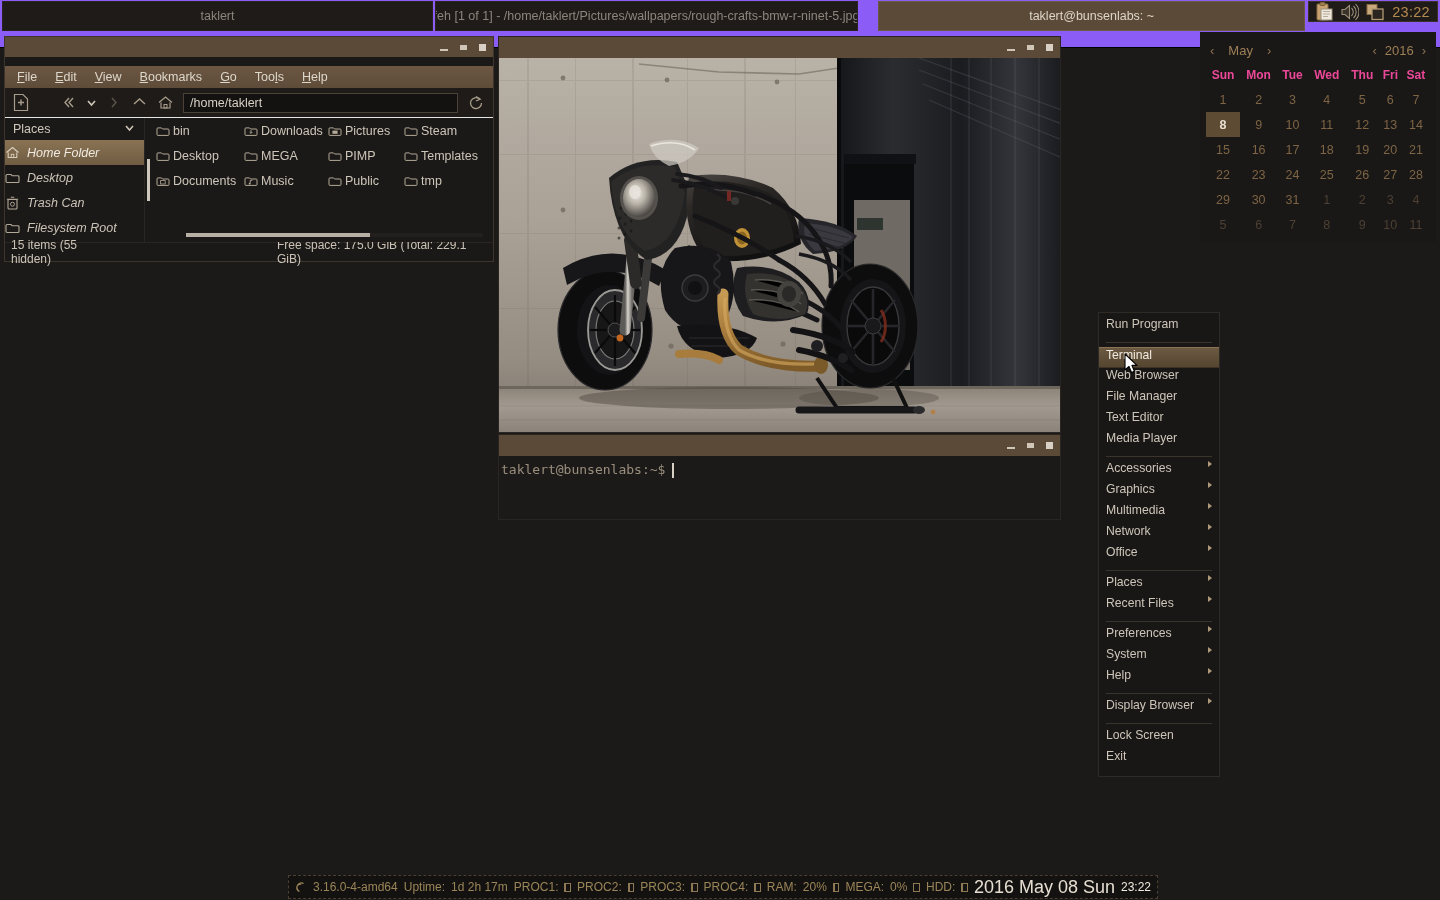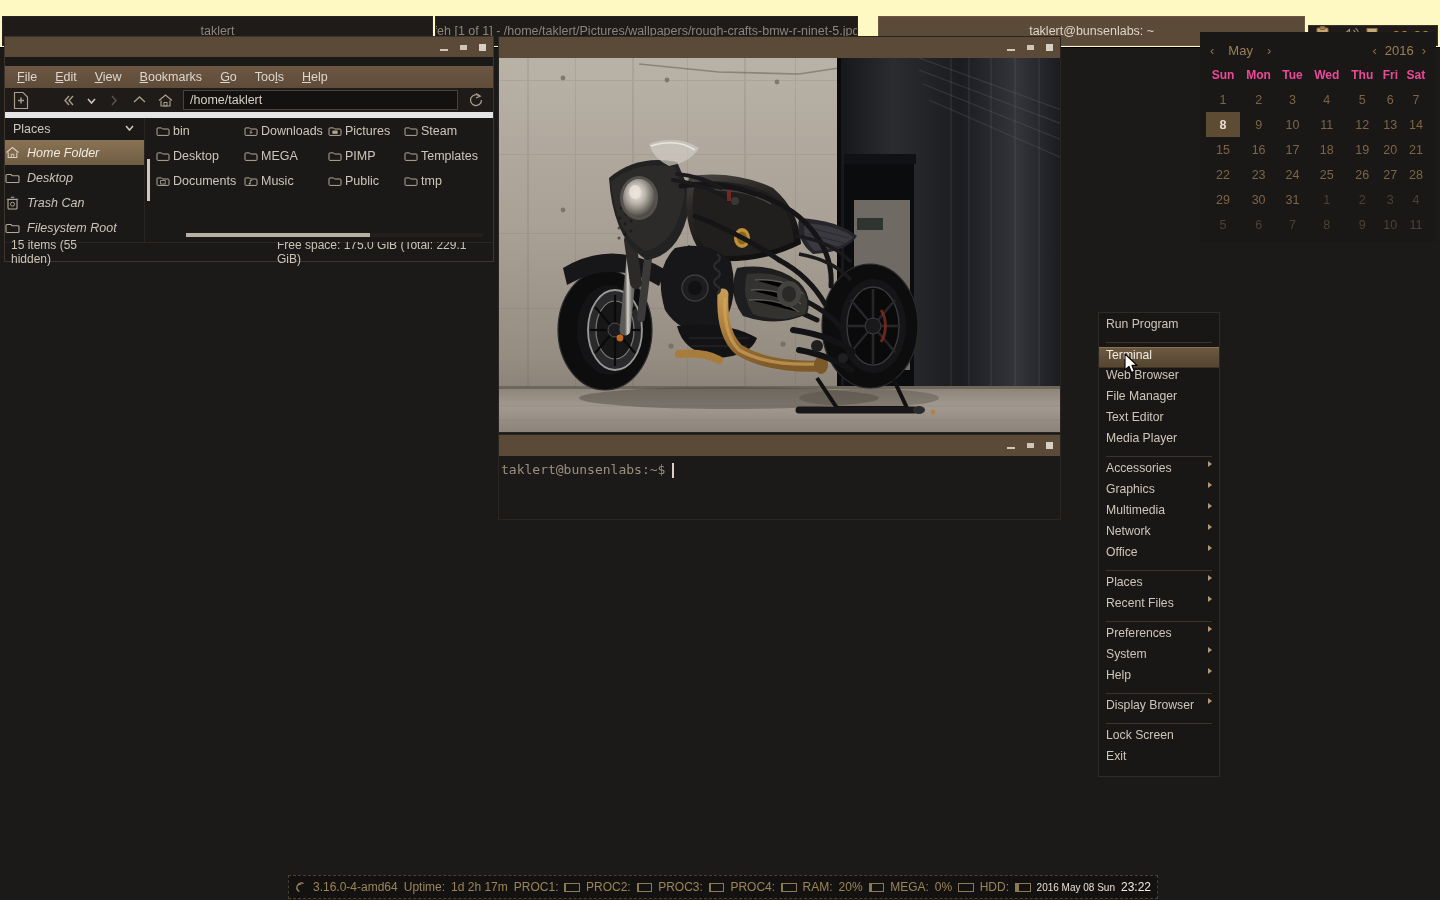--- a/index.html
+++ b/index.html
@@ -13,22 +13,22 @@
   #desktop {
     position: relative;
     width: 1440px; height: 900px;
     background: #1c1a19;
   }
 
   
   #taskbar {
     position: absolute; left: 0; top: 0;
     width: 1440px; height: 48px;
-    background: #fef9c3;
-    display: flex; align-items: flex-end;
+    background: #8b5cf6;
+    display: flex; align-items: flex-start;
     border-bottom: 1px solid #000;
   }
   .tb-task {
     height: 30px;
     margin: 1px 0 1px 2px;
     display: flex; align-items: center; justify-content: center;
     font-size: 12.5px;
     color: #b9b2a8;
     border: 1px solid #2a2521;
     overflow: hidden; white-space: nowrap;
@@ -76,21 +76,21 @@
     display: flex; align-items: center;
     padding-left: 12px; gap: 18px;
     font-size: 12.5px; color: #ded7cc; margin-top: 9px;
   }
   #fm-menubar span u { text-decoration: underline; }
   #fm-toolbar {
     height: 30px;
     background: #1e1b18;
     display: flex; align-items: center;
     padding: 0 8px; gap: 9px;
-    border-bottom: 6px solid #e5e5e5;
+    border-bottom: 1px solid #e5e5e5;
   }
   .tbicon { color: #9e9486; display:flex; align-items:center; justify-content:center; }
   #path-entry {
     flex: 1; height: 20px;
     background: #141210;
     border: 1px solid #4a4137;
     color: #d6cfc4; font-size: 12.5px;
     padding: 0 6px; line-height: 18px;
     white-space: nowrap; overflow: hidden;
   }
@@ -227,21 +227,21 @@
     padding: 0 6px; gap: 6px;
     font-size: 12px; color: #9a8558;
     white-space: nowrap;
   }
   #conky .gbar {
     display: inline-block; width: 36px; height: 9px;
     border: 1px solid #8d7a55; position: relative;
     vertical-align: middle;
   }
   #conky .gbar i { position: absolute; left: 0; top: 0; bottom: 0; background: #8d7a55; display:block; }
-  #conky .dt { color: #e6ded2; font-size: 10px; margin-left: auto; }
+  #conky .dt { color: #e6ded2; font-size: 18px; margin-left: auto; }
   #conky .dtime { color: #f0e9de; }
 
   
   #cursor { position: absolute; left: 1124px; top: 353px; z-index: 50; pointer-events: none; }
 </style>
 </head>
 <body>
 
 <div id="desktop">
 

